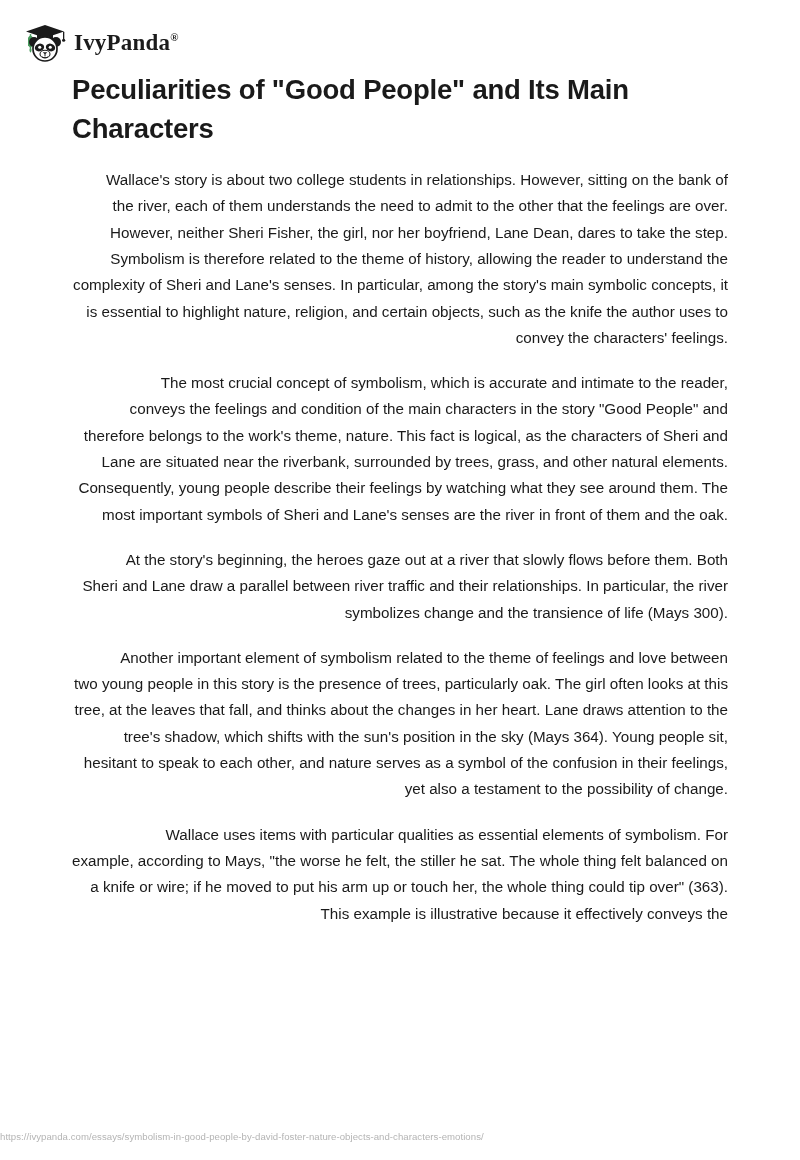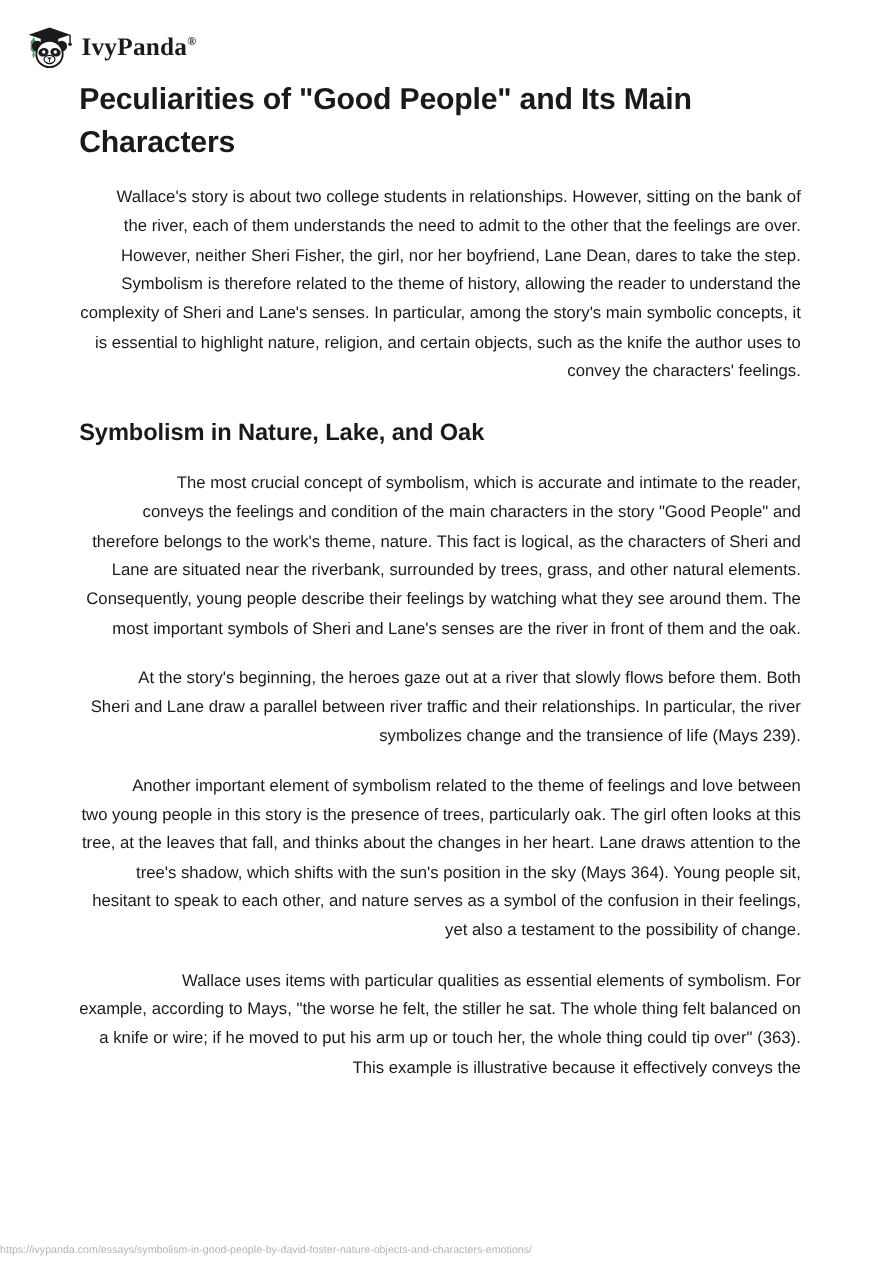--- a/index.html
+++ b/index.html
@@ -170,23 +170,22 @@
   </a>
 
 </div>
 
 <main class="article">
 
   <h1 class="doc-title">Peculiarities of "Good People" and Its Main Characters</h1>
 
   <p class="body-text">Wallace's story is about two college students in relationships. However, sitting on the bank of the river, each of them understands the need to admit to the other that the feelings are over. However, neither Sheri Fisher, the girl, nor her boyfriend, Lane Dean, dares to take the step. Symbolism is therefore related to the theme of history, allowing the reader to understand the complexity of Sheri and Lane's senses. In particular, among the story's main symbolic concepts, it is essential to highlight nature, religion, and certain objects, such as the knife the author uses to convey the characters' feelings.</p>
 
-  <h2 class="section-title">Symbolism in Nature, Lake, and Oak</h2>
   <p class="body-text">The most crucial concept of symbolism, which is accurate and intimate to the reader, conveys the feelings and condition of the main characters in the story "Good People" and therefore belongs to the work's theme, nature. This fact is logical, as the characters of Sheri and Lane are situated near the riverbank, surrounded by trees, grass, and other natural elements. Consequently, young people describe their feelings by watching what they see around them. The most important symbols of Sheri and Lane's senses are the river in front of them and the oak.</p>
-  <p class="body-text">At the story's beginning, the heroes gaze out at a river that slowly flows before them. Both Sheri and Lane draw a parallel between river traffic and their relationships. In particular, the river symbolizes change and the transience of life (Mays 239).</p>
+  <p class="body-text">At the story's beginning, the heroes gaze out at a river that slowly flows before them. Both Sheri and Lane draw a parallel between river traffic and their relationships. In particular, the river symbolizes change and the transience of life (Mays 300).</p>
   <p class="body-text">Another important element of symbolism related to the theme of feelings and love between two young people in this story is the presence of trees, particularly oak. The girl often looks at this tree, at the leaves that fall, and thinks about the changes in her heart. Lane draws attention to the tree's shadow, which shifts with the sun's position in the sky (Mays 364). Young people sit, hesitant to speak to each other, and nature serves as a symbol of the confusion in their feelings, yet also a testament to the possibility of change.</p>
 
   <p class="body-text">Wallace uses items with particular qualities as essential elements of symbolism. For example, according to Mays, "the worse he felt, the stiller he sat. The whole thing felt balanced on a knife or wire; if he moved to put his arm up or touch her, the whole thing could tip over" (363). This example is illustrative because it effectively conveys the</p>
 
 </main>
 
 <div class="page-footer">
   <a class="footer-url" href="#">https://ivypanda.com/essays/symbolism-in-good-people-by-david-foster-nature-objects-and-characters-emotions/</a>
 </div>
 

